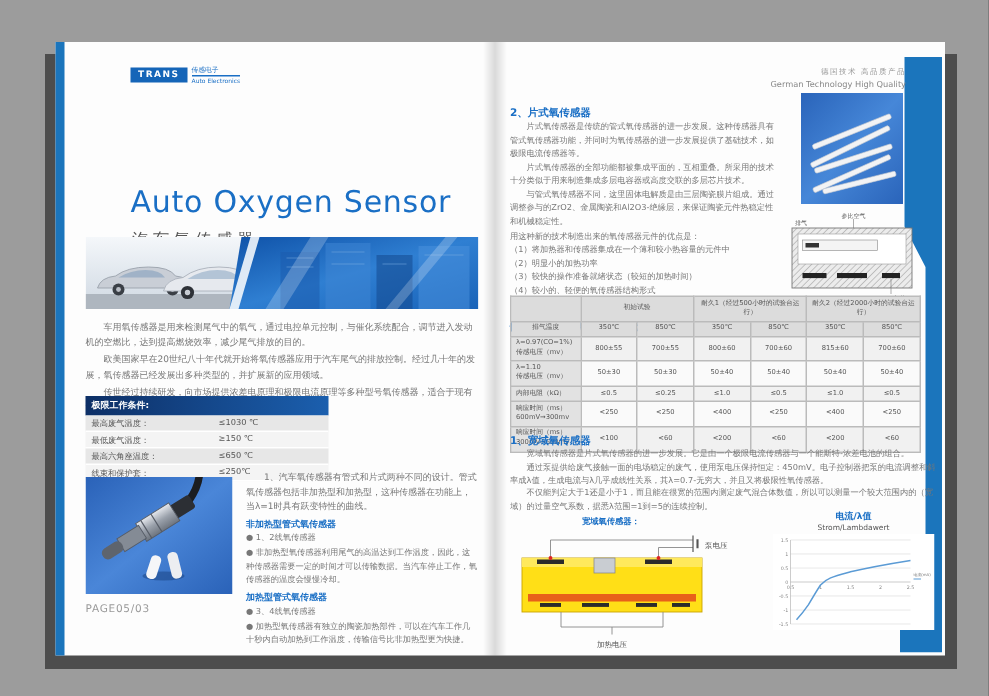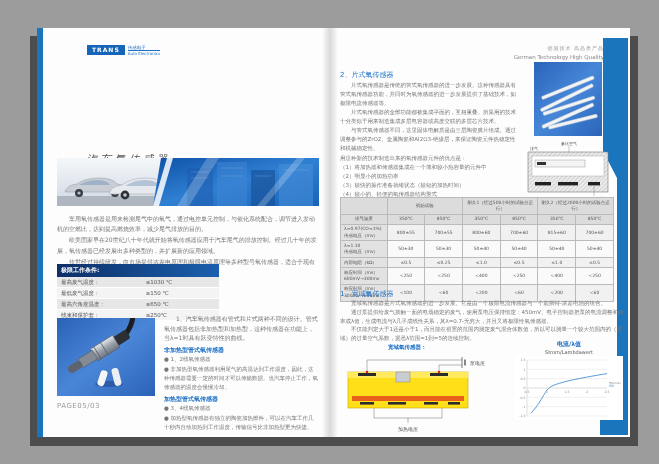--- a/index.html
+++ b/index.html
@@ -36,21 +36,21 @@
   .sensor-text .p0{text-indent:2em;margin:0 0 2px 0;}
   .sensor-text h4{margin:2px 0 1px 0;font-size:6px;color:#1a6fc5;}
   .sensor-text .b{font-size:5.5px;margin:0 0 1px 0;}
   .pagenum{position:absolute;left:20px;top:374px;font-size:7px;color:#9a9a9a;letter-spacing:0.5px;}
   
   .ribbon{position:absolute;left:0;top:0;width:300px;height:409px;background:#1b75bc;
     clip-path:polygon(273px 10px,298px 10px,298px 407px,270px 407px,270px 381px,287px 361px,287px 150px,273px 123px);}
   .rp-header{position:absolute;right:26px;top:17px;text-align:right;line-height:1.5;}
   .rp-header .cn{font-size:5px;color:#999;letter-spacing:1px;}
   .rp-header .en{font-size:5.5px;color:#888;}
-  .sec-h{position:absolute;font-size:7px;font-weight:normal;color:#1a6fc5;}
+  .sec-h{position:absolute;font-size:7px;font-weight:bold;color:#1a6fc5;}
   .s2-h{left:10px;top:42px;}
   .s2-body{position:absolute;left:10px;top:53px;width:180px;font-size:5.5px;color:#777;line-height:1.65;}
   .s2-body p{margin:0;text-indent:2em;}
   .s2-body .adv{text-indent:0;}
   .strips{position:absolute;left:204px;top:34px;width:68px;height:74px;}
   .schematic{position:absolute;left:196px;top:112px;width:86px;height:62px;}
   .tbl-title{position:absolute;left:10px;top:158px;font-size:6.5px;font-weight:bold;color:#1a6fc5;margin-top:28px;}
   .perf{position:absolute;left:10px;top:169px;width:274px;border-collapse:collapse;
         font-size:4.5px;color:#555;table-layout:fixed;}
   .perf th,.perf td{border:0.5px solid #bbb;padding:1.5px 1px;text-align:center;font-weight:normal;
@@ -78,20 +78,21 @@
     <div class="stripe"></div>
 
     <div class="logo">
       <div class="logo-box">TRANS</div>
       <div class="logo-text">
         <div class="logo-cn">传感电子</div>
         <div class="logo-en">Auto Electronics</div>
       </div>
     </div>
 
+    <div class="title">Auto Oxygen Sensor</div>
     <div class="subtitle">汽车氧传感器</div>
 
     <div class="banner">
       <svg width="262" height="48" viewBox="0 0 262 48">
         <defs>
           <linearGradient id="sky" x1="0" y1="0" x2="0" y2="1">
             <stop offset="0" stop-color="#f4f7fa"></stop>
               <stop offset="1" stop-color="#cfd8e2"></stop>
           </linearGradient>
           <linearGradient id="blu" x1="0" y1="0" x2="1" y2="1">

